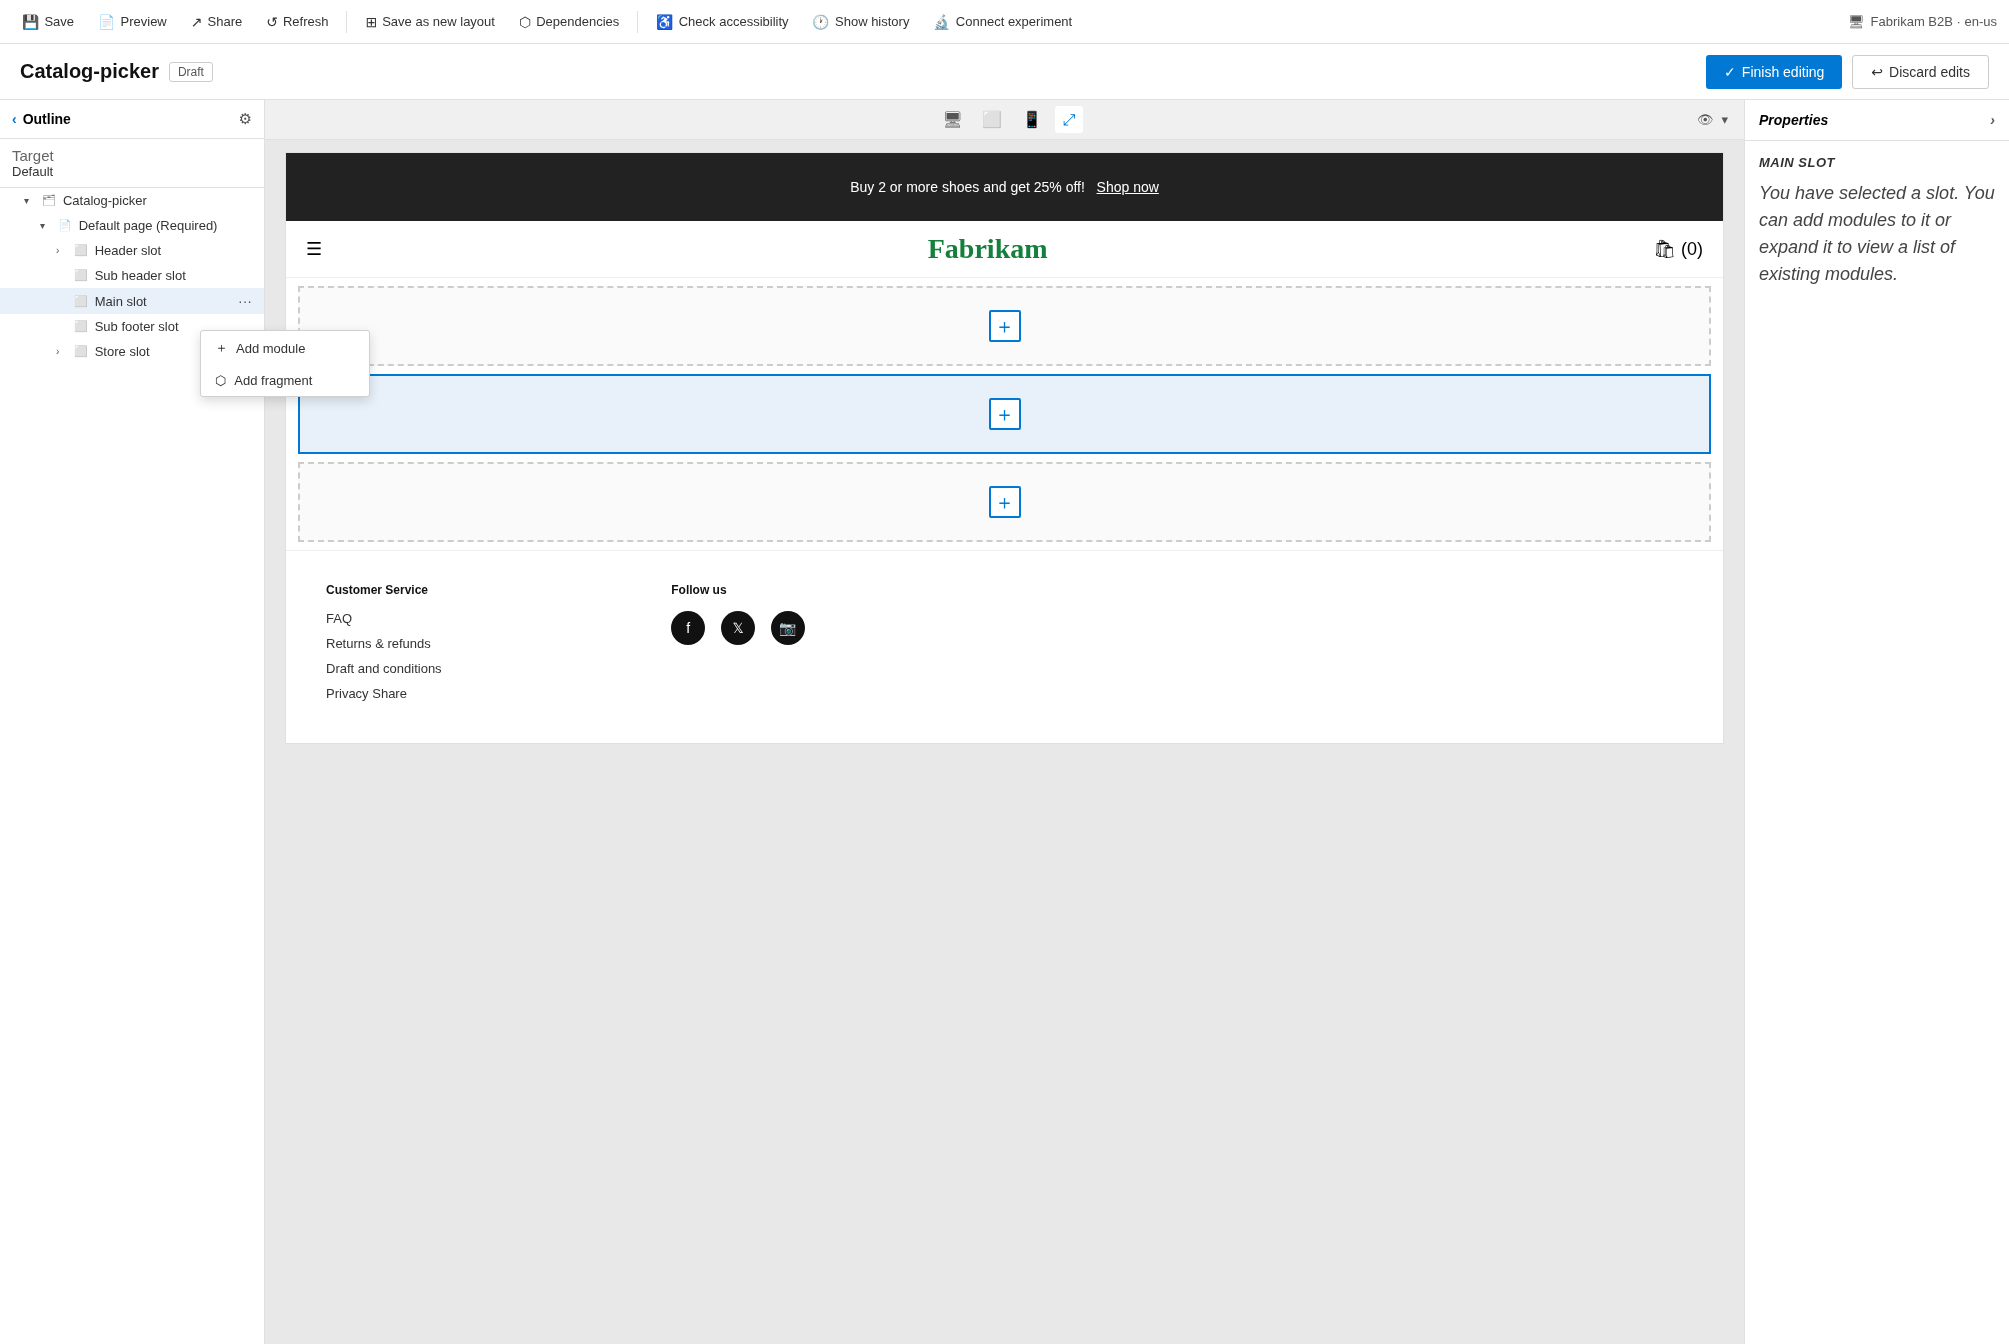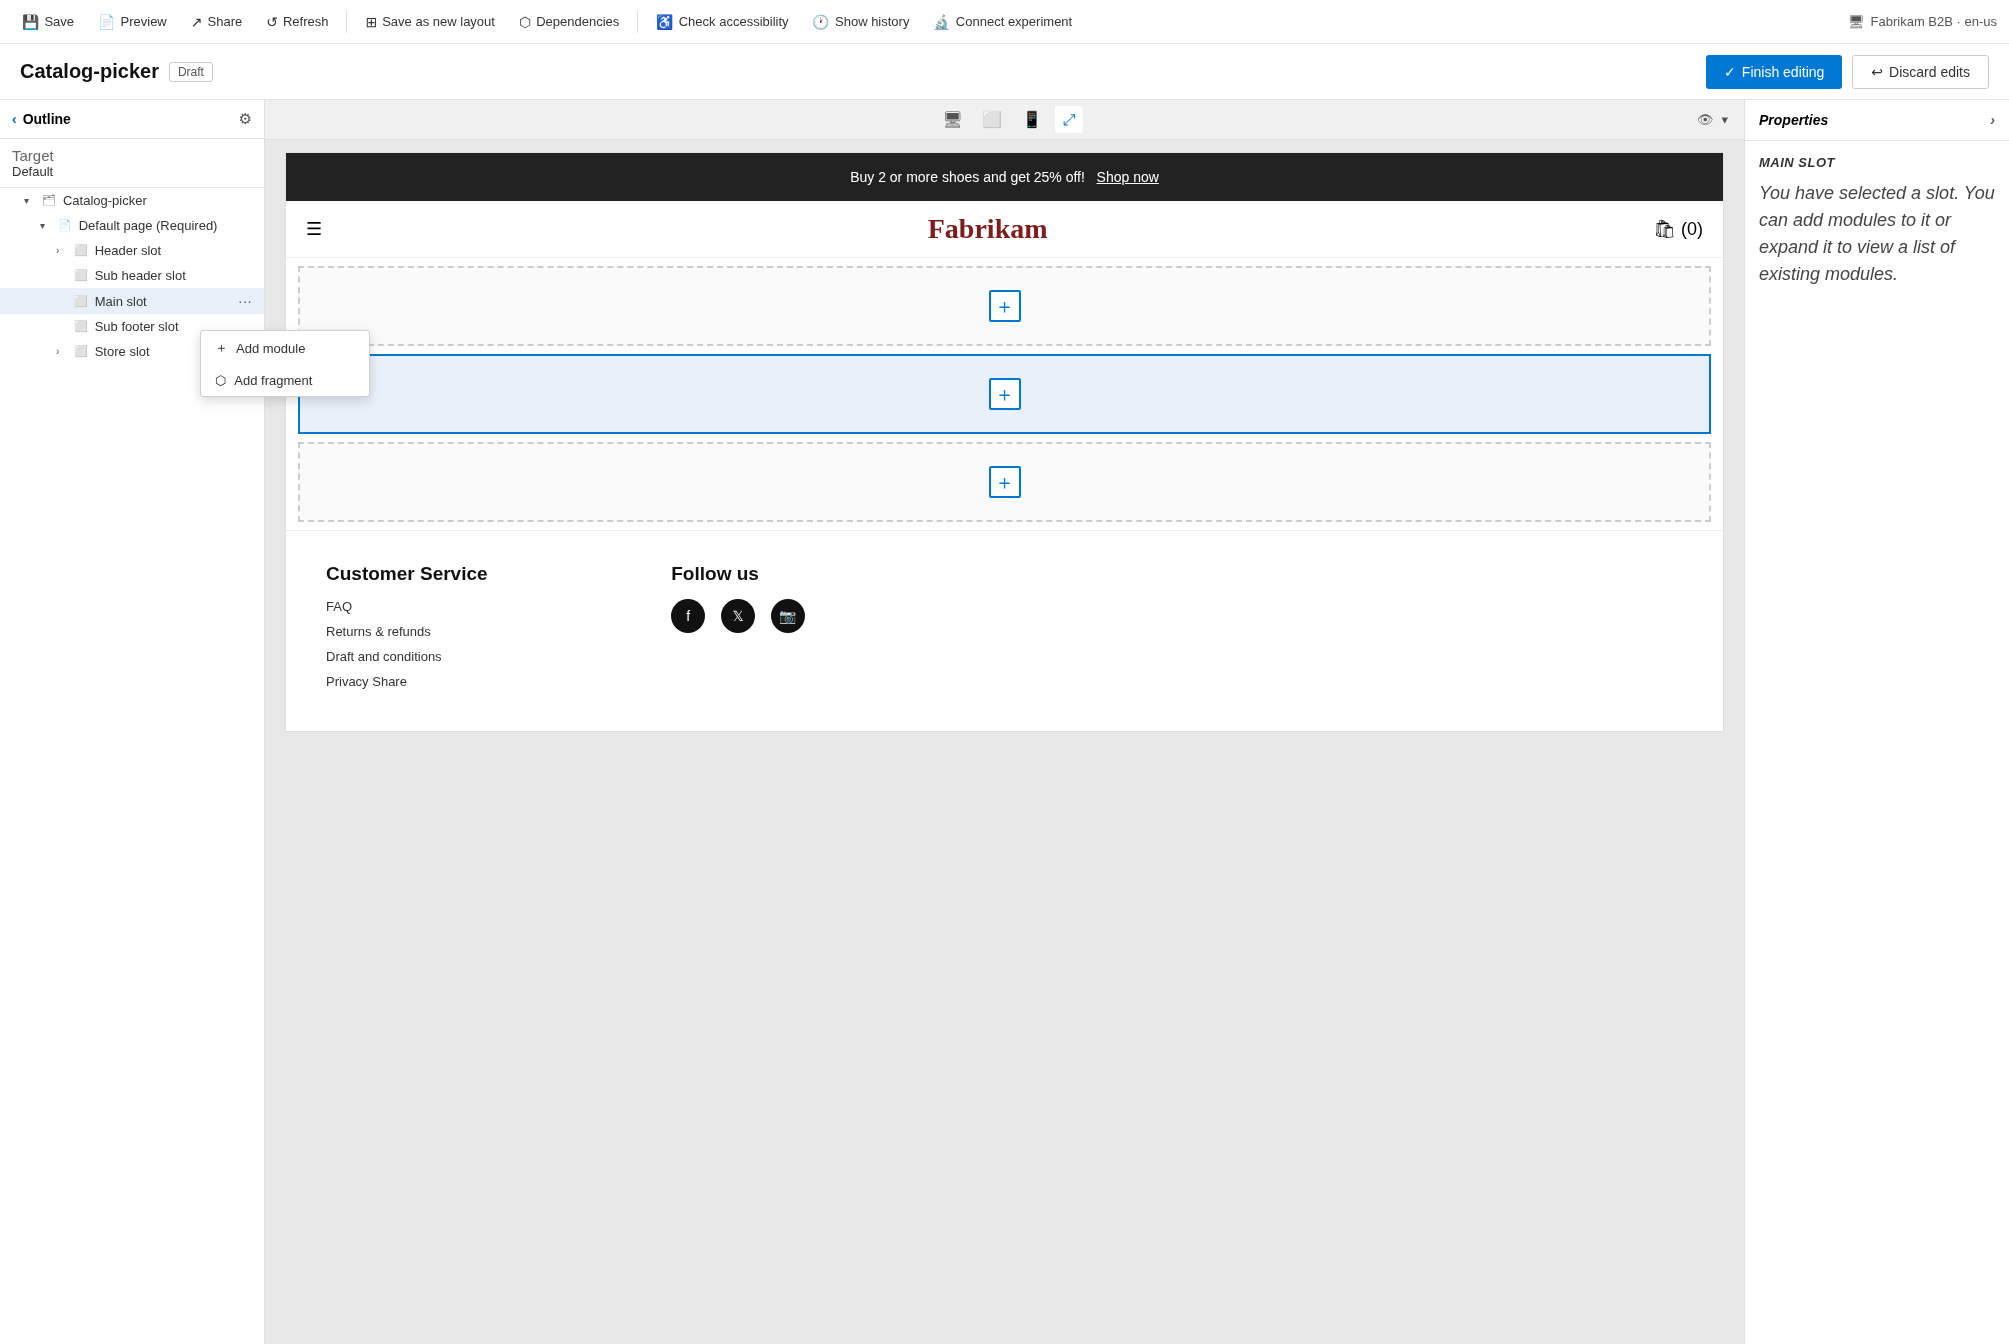--- a/index.html
+++ b/index.html
@@ -94,27 +94,27 @@
     .viewport-btns { display: flex; gap: 4px; }
     .viewport-btn { padding: 4px 8px; border: none; background: none; cursor: pointer; font-size: 16px; color: #555; border-radius: 3px; }
     .viewport-btn.active { background: #fff; color: #0078d4; }
     .canvas-right-icons { display: flex; align-items: center; gap: 8px; color: #555; font-size: 13px; }
 
     
     .canvas-content { flex: 1; padding: 12px 20px; }
     .preview-frame { background: #fff; margin: 0 auto; max-width: 100%; border: 1px solid #e0e0e0; }
 
     
-    .promo-banner { background: #222; color: #fff; text-align: center; padding: 16px; font-size: 14px; }
+    .promo-banner { background: #222; color: #fff; text-align: center; padding: 26px; font-size: 14px; }
     .promo-banner a { color: #fff; text-decoration: underline; cursor: pointer; }
 
     
     .page-header { display: flex; align-items: center; justify-content: space-between; padding: 12px 20px; border-bottom: 1px solid #eee; }
     .hamburger { font-size: 18px; cursor: pointer; }
-    .brand-logo { font-size: 28px; font-weight: 700; color: #7f1d1d; font-family: Georgia, serif; }
+    .brand-logo { font-size: 28px; font-weight: 700; color: #15803d; font-family: Georgia, serif; }
     .cart-icon { font-size: 18px; cursor: pointer; }
 
     
     .slot-placeholder {
       min-height: 80px; margin: 8px 12px; border: 2px dashed #ccc;
       display: flex; align-items: center; justify-content: center;
       background: #fafafa; cursor: pointer; position: relative;
     }
     .slot-placeholder.selected { border: 2px solid #0078d4; background: #e8f0fa; }
     .plus-btn {
@@ -128,21 +128,21 @@
     .main-slot-label {
       position: absolute; top: -1px; left: 0;
       background: #0078d4; color: #fff; font-size: 11px; padding: 2px 8px;
       display: flex; align-items: center; gap: 4px; border-radius: 0 0 3px 0;
     }
     .main-slot-label .chevron-down { font-size: 9px; }
 
     
     .preview-footer { background: #fff; padding: 32px 40px; border-top: 1px solid #eee; }
     .footer-grid { display: grid; grid-template-columns: repeat(4, 1fr); gap: 24px; }
-    .footer-col h4 { font-size: 19px; font-weight: 700; margin-bottom: 14px; color: #111; }
+    .footer-col h4 { font-size: 12px; font-weight: 700; margin-bottom: 14px; color: #111; }
     .footer-col a { display: block; font-size: 13px; color: #333; text-decoration: none; margin-bottom: 10px; cursor: pointer; }
     .social-icons { display: flex; gap: 16px; margin-top: 4px; }
     .social-icon { width: 34px; height: 34px; background: #111; border-radius: 50%; display: flex; align-items: center; justify-content: center; color: #fff; font-size: 14px; cursor: pointer; }
 
     
     .properties-panel { width: 265px; background: #fff; border-left: 1px solid #e0e0e0; overflow-y: auto; font-style: italic; }
     .properties-header {
       display: flex; align-items: center; justify-content: space-between;
       padding: 12px 14px; border-bottom: 1px solid #e0e0e0; font-weight: 600; font-size: 14px;
     }

